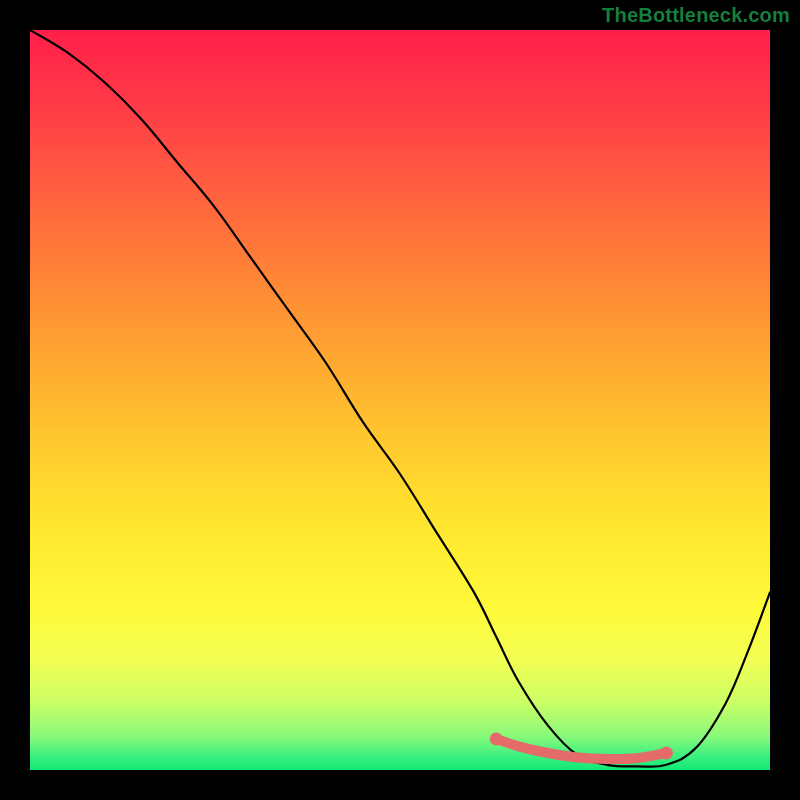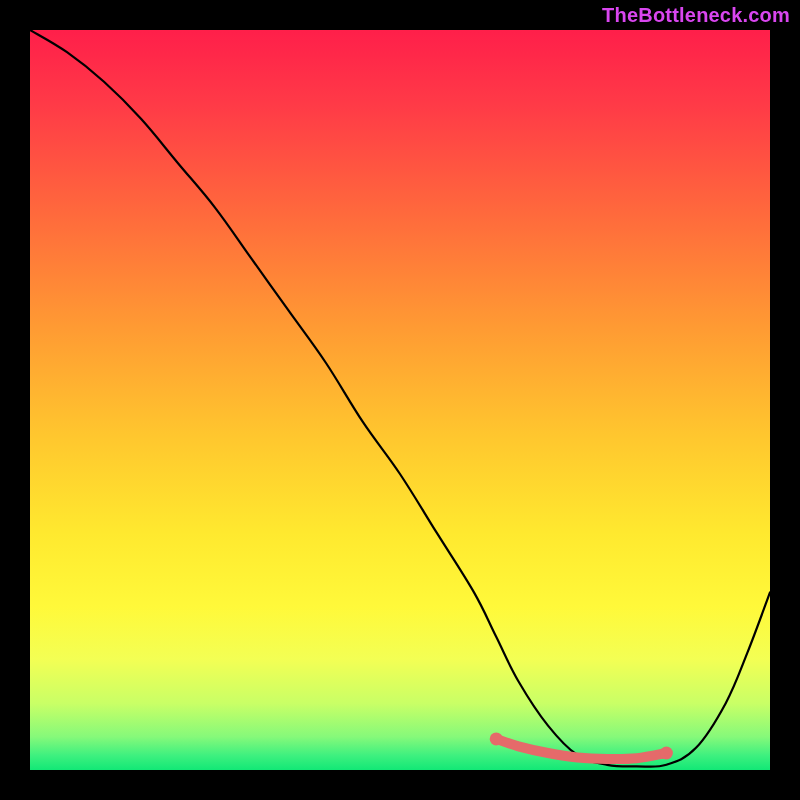--- a/index.html
+++ b/index.html
@@ -14,21 +14,21 @@
   .wrap {
     position: relative;
     width: 800px;
     height: 800px;
     background: #000;
   }
   .watermark {
     position: absolute;
     top: 4px;
     right: 10px;
-    color: #d946ef;
+    color: #15803d;
     font-size: 20px;
     font-weight: 600;
     letter-spacing: 0.2px;
     z-index: 20;
   }
   .plot {
     position: absolute;
     left: 30px;
     top: 30px;
     width: 740px;

